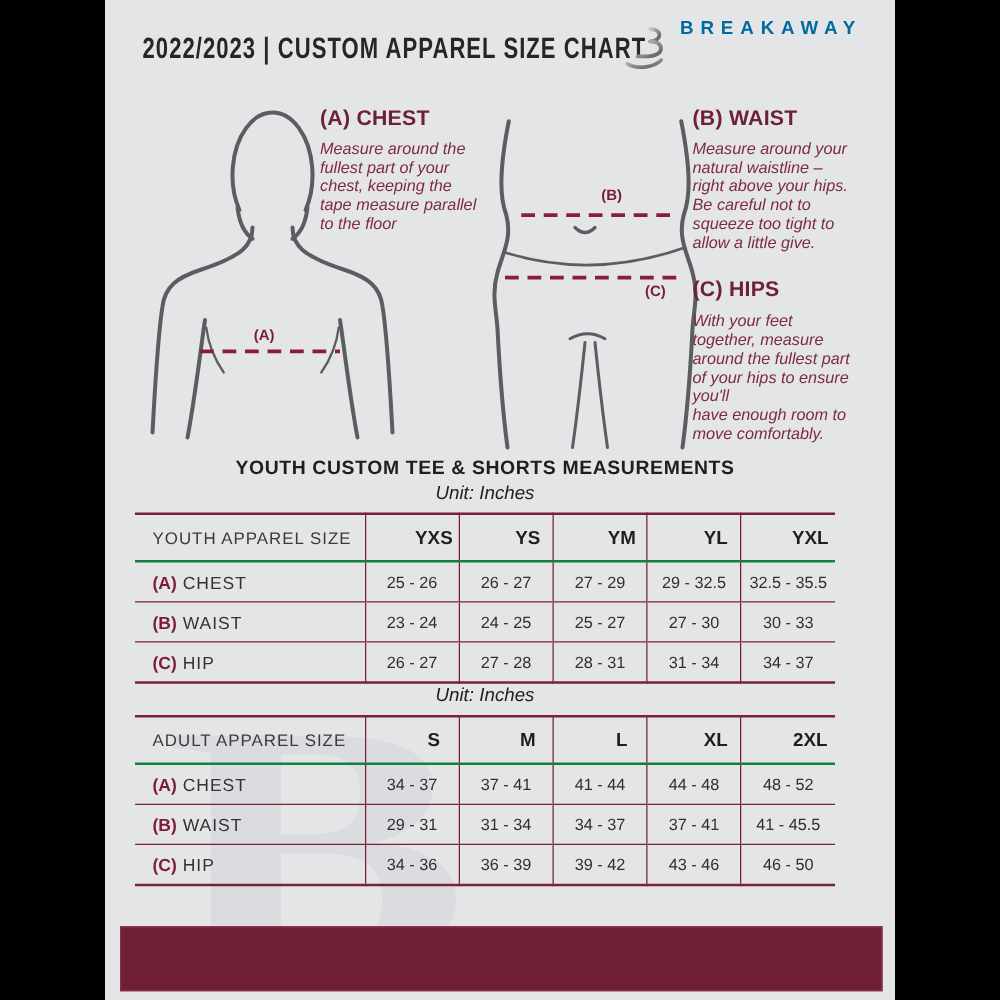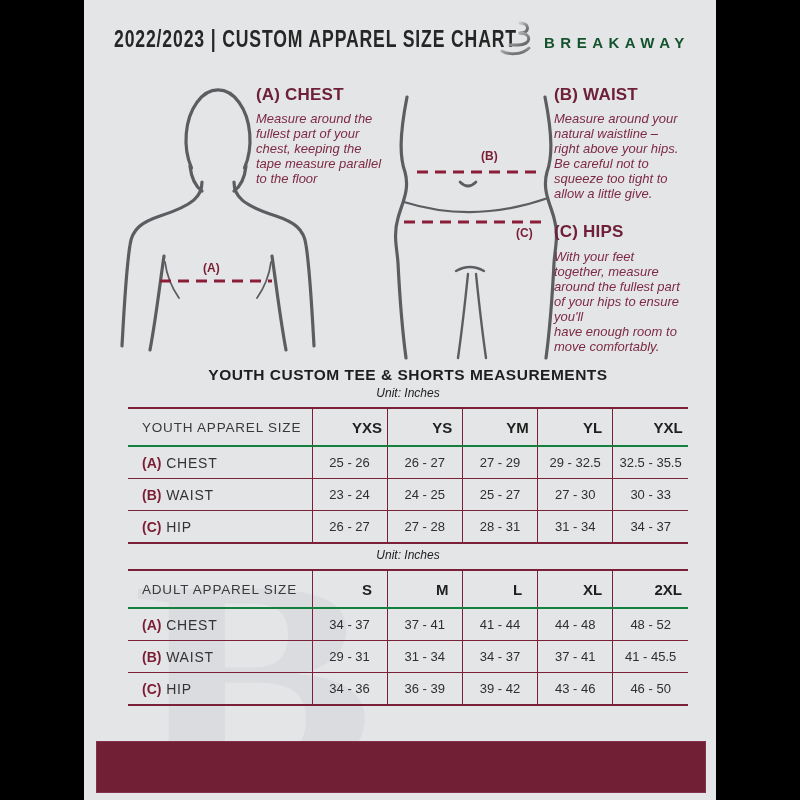--- a/index.html
+++ b/index.html
@@ -4,42 +4,42 @@
 <style>
   html,body{margin:0;padding:0;}
   body{width:800px;height:800px;background:#000;position:relative;overflow:hidden;
        font-family:"Liberation Sans",sans-serif;}
   .page{position:absolute;left:84px;top:0;width:632px;height:800px;background:#e4e5e7;overflow:hidden;}
 
   
   .hdr-title{position:absolute;left:30px;top:26px;font-size:21px;font-weight:700;color:#262626;
              letter-spacing:1px;white-space:nowrap;transform:scale(0.84,1.12);transform-origin:left top;}
   .logo-svg{position:absolute;left:414px;top:11px;width:38px;height:50px;}
-  .brand{position:absolute;left:460px;top:34px;font-size:15px;font-weight:700;color:#14532d;
+  .brand{position:absolute;left:460px;top:14px;font-size:15px;font-weight:700;color:#0369a1;
          letter-spacing:5.5px;white-space:nowrap;}
 
   
   .figures{position:absolute;left:0;top:78px;width:632px;height:290px;}
   .fig-label{position:absolute;font-size:12px;font-weight:700;color:#7a1d34;}
   .lblA{left:119px;top:261px;}
   .lblB{left:397px;top:149px;}
   .lblC{left:432px;top:226px;}
 
   
   .inst-head{position:absolute;font-size:17px;font-weight:700;color:#6e2038;letter-spacing:.2px;white-space:nowrap;}
   .inst-body{position:absolute;font-size:13px;font-style:italic;color:#7d2a44;line-height:15px;white-space:pre-line;}
   .headA{left:172px;top:85px;} .bodyA{left:172px;top:111px;width:150px;}
   .headB{left:470px;top:85px;} .bodyB{left:470px;top:111px;width:165px;}
   .headC{left:470px;top:222px;} .bodyC{left:470px;top:249px;width:170px;}
 
   
-  .size-section{position:absolute;left:44px;width:560px;text-align:center;z-index:1;}
+  .size-section{position:absolute;left:24px;width:560px;text-align:center;z-index:1;}
   .sec-youth{top:366px;} .sec-adult{top:546px;}
   .sec-title{font-size:15.5px;font-weight:700;color:#1e1e1e;letter-spacing:.5px;}
-  .sec-unit{font-size:12px;font-style:italic;color:#222;margin-top:2px;}
+  .sec-unit{font-size:15px;font-style:italic;color:#222;margin-top:2px;}
   table{border-collapse:collapse;table-layout:fixed;width:560px;margin-top:7px;background:transparent;}
   col.c0{width:184px;} col.cn{width:75.2px;}
   table{border-top:2px solid #7a2038;border-bottom:2px solid #7a2038;}
   thead tr{border-bottom:2px solid #15803d;}
   tbody tr{border-top:1.5px solid #7a2038;}
   th:not(:first-child),td:not(:first-child){border-left:1.5px solid #7a2038;}
   th{height:34px;font-size:15px;font-weight:700;color:#1f1f1f;text-align:center;vertical-align:middle;padding-left:36px;}
   th.label-col{font-size:13.5px;font-weight:400;color:#3a3a3c;letter-spacing:.8px;text-align:left;padding-left:14px;}
   td{height:29px;font-size:13px;color:#2f2f31;text-align:center;vertical-align:middle;}
   td.row-label{text-align:left;padding-left:14px;font-size:14px;color:#333;letter-spacing:.8px;}

